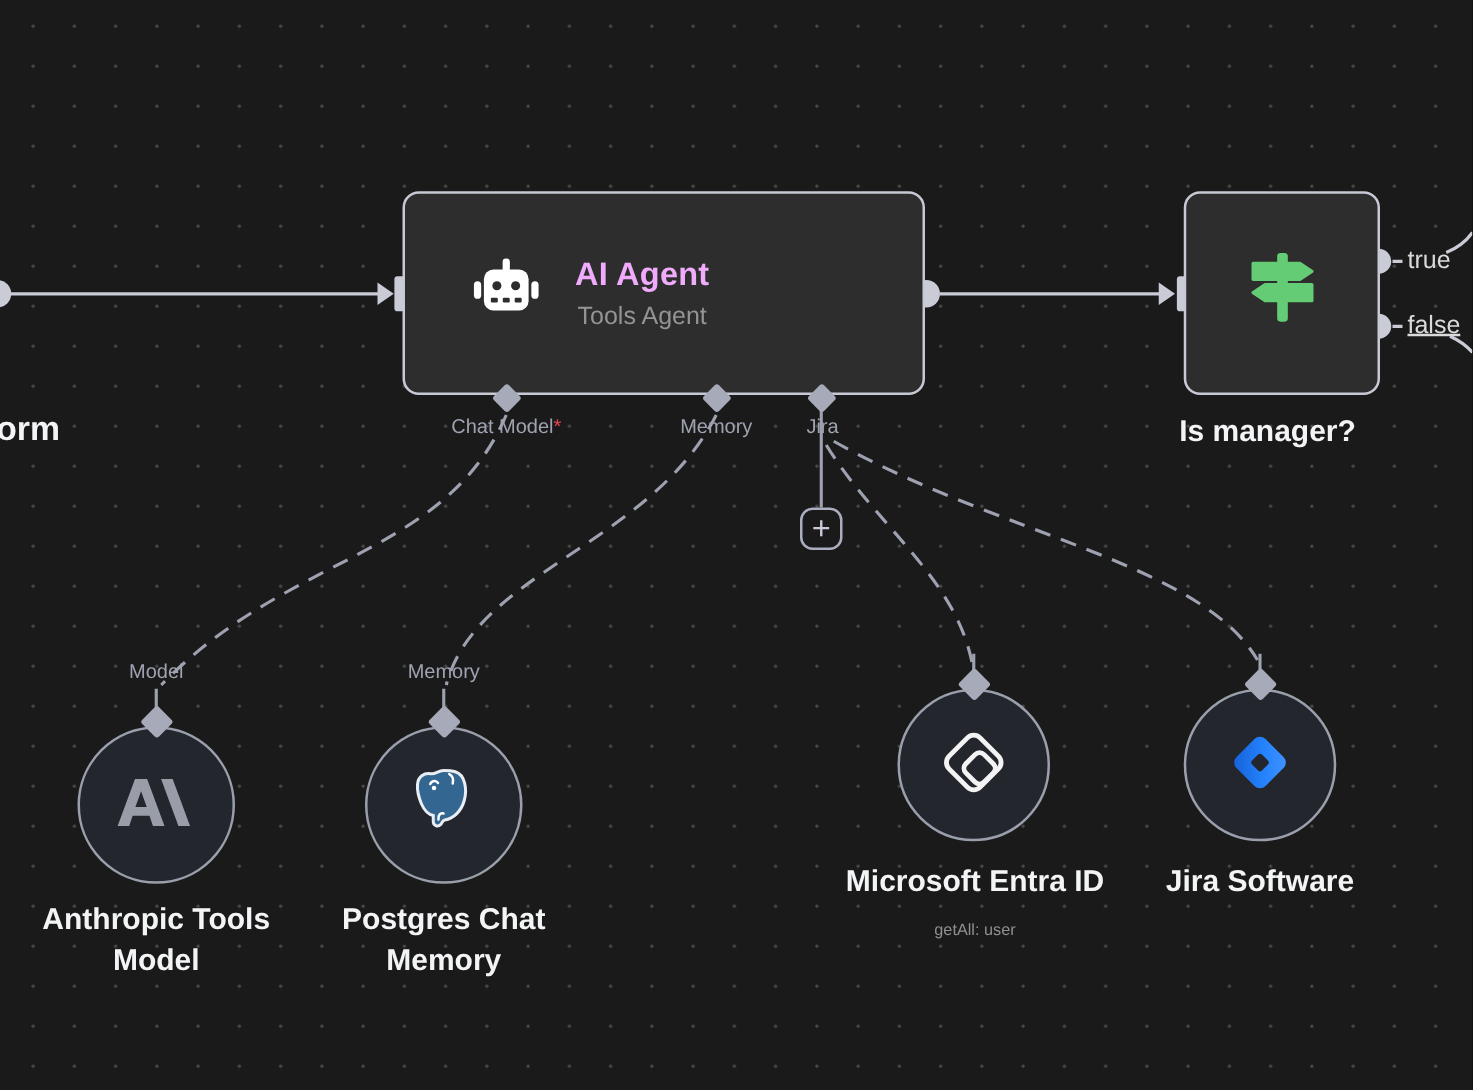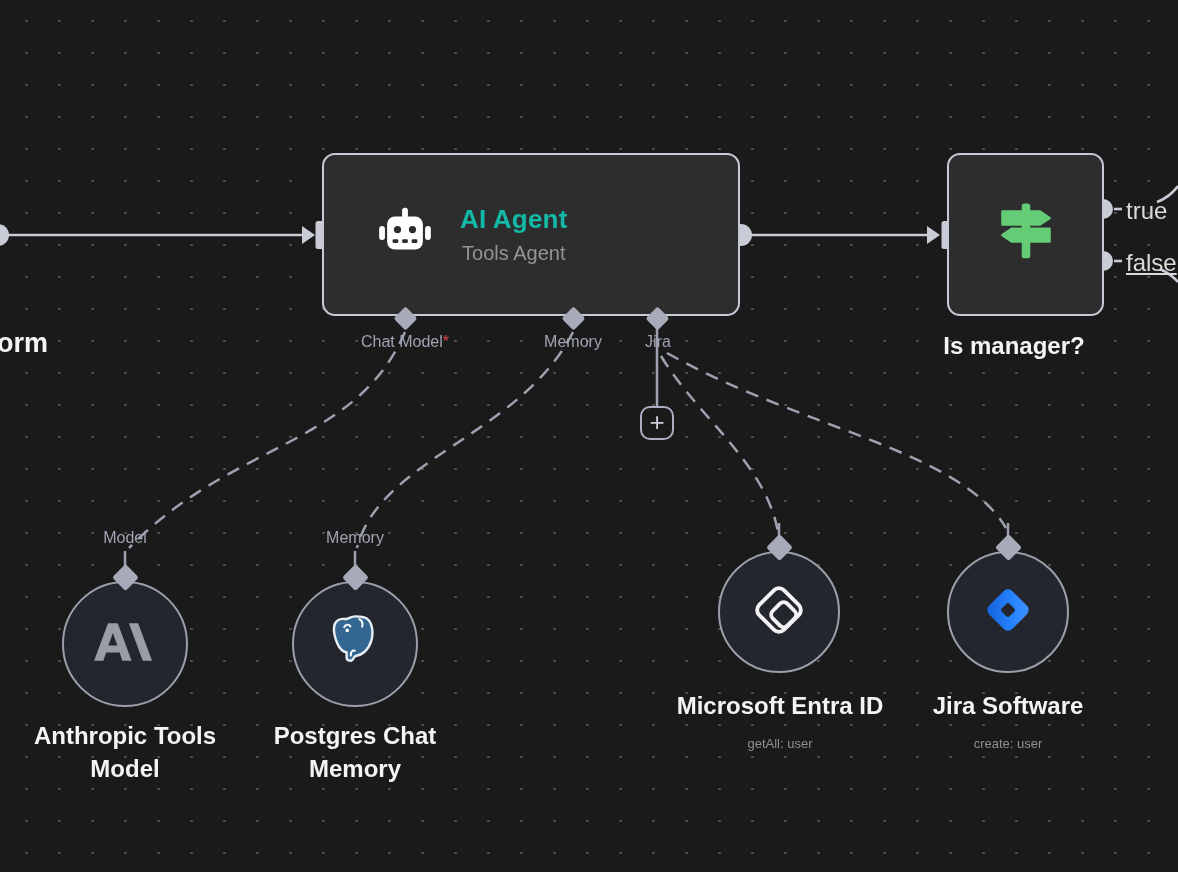--- a/index.html
+++ b/index.html
@@ -11,28 +11,28 @@
     font-family:"Liberation Sans",sans-serif;
   }
   .wires{position:absolute;left:0;top:0;}
   .node{
     position:absolute;background:#2d2d2d;border:2.5px solid #c7cad4;
     border-radius:13px;box-sizing:border-box;
   }
   .agent-node{left:322px;top:153px;width:418px;height:163px;display:flex;align-items:center;padding-left:52px;gap:26px;}
   .switch-node{left:947px;top:153px;width:157px;height:163px;display:flex;align-items:center;justify-content:center;}
   .agent-text{text-align:center;}
-  .agent-title{font-size:26px;font-weight:700;color:#14b8a6;letter-spacing:.2px;}
+  .agent-title{font-size:26px;font-weight:700;color:#f0abfc;letter-spacing:.2px;}
   .agent-subtitle{font-size:20px;color:#949494;margin-top:7px;text-align:center;}
   .caption{position:absolute;transform:translateX(-50%);text-align:center;color:#f3f4f6;
     font-size:24px;font-weight:600;white-space:nowrap;line-height:33px;}
   .caption-sub{font-size:13px;font-weight:400;color:#8f8f8f;margin-top:5px;}
   .port-label{position:absolute;transform:translateX(-50%);font-size:16px;color:#9fa3b1;white-space:nowrap;}
   .req{color:#e5484d;}
-  .bool-label{position:absolute;font-size:24px;color:#dadada;}
+  .bool-label{position:absolute;font-size:20px;color:#dadada;}
   .diamond{position:absolute;background:#a6aab9;border-radius:2.5px;transform:rotate(45deg);}
   .d17{width:17px;height:17px;}
   .d19{width:19px;height:19px;}
   .circle-node{position:absolute;border-radius:50%;background:#24262e;border:2.5px solid #9aa0ab;
     box-sizing:border-box;display:flex;align-items:center;justify-content:center;}
   .c126{width:126px;height:126px;}
   .c122{width:122px;height:122px;}
   .plus-btn{position:absolute;left:640px;top:406px;width:34px;height:34px;box-sizing:border-box;
     border:2.5px solid #aaaec0;border-radius:10px;background:#1a1a1a;color:#c9ccd8;
     font-size:26px;line-height:26px;font-weight:400;display:flex;align-items:center;justify-content:center;padding-bottom:2px;}
@@ -192,16 +192,15 @@
   <div class="caption" style="left:355px;top:719px;">
     <div>Postgres Chat</div>
     <div>Memory</div>
   </div>
   <div class="caption" style="left:780px;top:689px;">
     <div>Microsoft Entra ID</div>
     <div class="caption-sub">getAll: user</div>
   </div>
   <div class="caption" style="left:1008px;top:689px;">
     <div>Jira Software</div>
-    <div class="caption-sub">create: user</div>
   </div>
 
 </div>
 
 </body></html>

